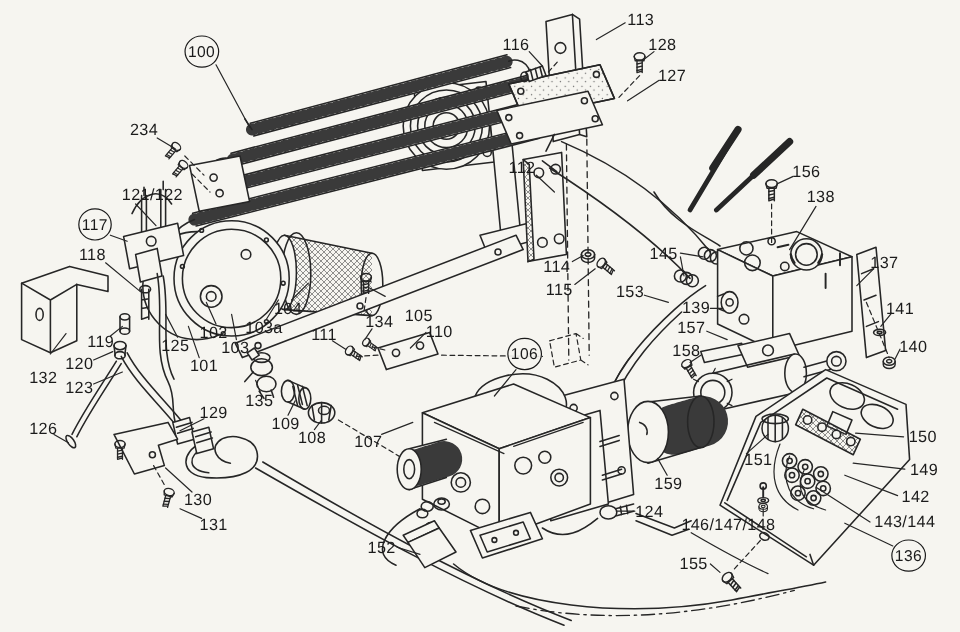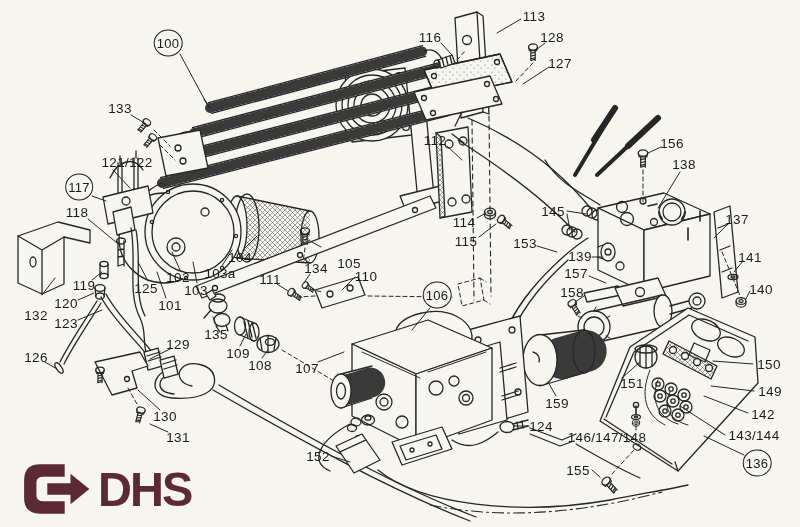--- a/index.html
+++ b/index.html
@@ -501,21 +501,21 @@
     <path d="M754,391 L711,386"></path>
     <path d="M748,413 L704,396"></path>
     <path d="M725,435 L680,406"></path>
     <path d="M744,455 L704,436"></path>
     <path d="M430,308 L412,330"></path>
   </g>
 </svg>
 
 <div class="callout-layer">
       <div class="callout circled" style="left: 168px; top: 43px;">100</div>
-      <div class="callout" style="left: 120px; top: 108px;">133</div>
+      <div class="callout" style="left: 120px; top: 108px;">234</div>
       <div class="callout" style="left: 101px; top: 162px; margin-left: 26px;">121/122</div>
       <div class="callout circled" style="left: 79px; top: 187px;">117</div>
       <div class="callout" style="left: 77px; top: 212px;">118</div>
       <div class="callout" style="left: 36px; top: 303px; margin-top: 12px;">132</div>
       <div class="callout" style="left: 84px; top: 285px;">119</div>
       <div class="callout" style="left: 66px; top: 303px;">120</div>
       <div class="callout" style="left: 66px; top: 323px;">123</div>
       <div class="callout" style="left: 36px; top: 357px;">126</div>
       <div class="callout" style="left: 146px; top: 288px;">125</div>
       <div class="callout" style="left: 178px; top: 277px;">102</div>
@@ -558,21 +558,14 @@
       <div class="callout" style="left: 607px; top: 437px;">146/147/148</div>
       <div class="callout" style="left: 578px; top: 470px;">155</div>
       <div class="callout" style="left: 769px; top: 364px;">150</div>
       <div class="callout" style="left: 770px; top: 391px;">149</div>
       <div class="callout" style="left: 763px; top: 414px;">142</div>
       <div class="callout" style="left: 754px; top: 435px;">143/144</div>
       <div class="callout circled" style="left: 757px; top: 463px;">136</div>
       <div class="callout circled" style="left: 437px; top: 295px;">106</div>
     </div>
 
-<div class="logo">
-  <svg width="76" height="58" viewBox="0 0 100 80">
-    <path d="M62,6 L28,6 Q6,6 6,28 L6,52 Q6,74 28,74 L62,74 L62,57 L33,57 Q23,57 23,49 L23,31 Q23,23 33,23 L62,23 Z" fill="#5c2a33"></path>
-    <path d="M38,32 L70,32 L70,19 L96,40 L70,61 L70,48 L38,48 Z" fill="#5c2a33"></path>
-  </svg>
-  <span class="logo-text" style="color: rgb(92, 42, 51);">DHS</span>
+
 </div>
 
-</div>
-
 </body></html>

